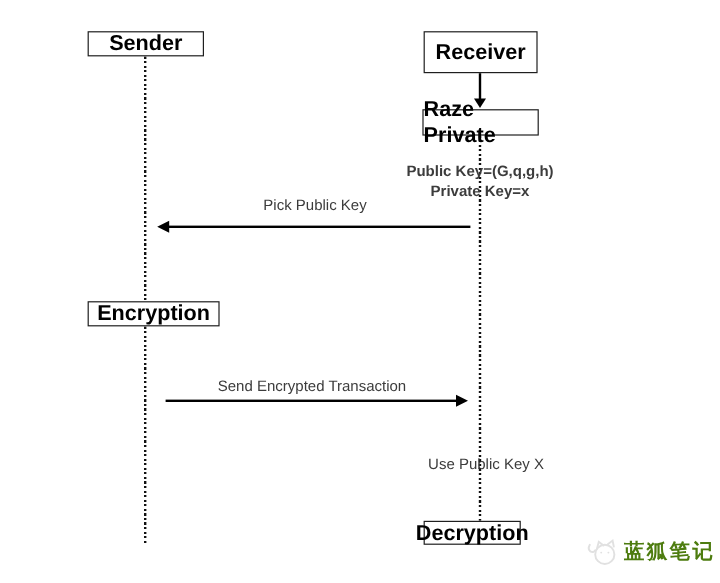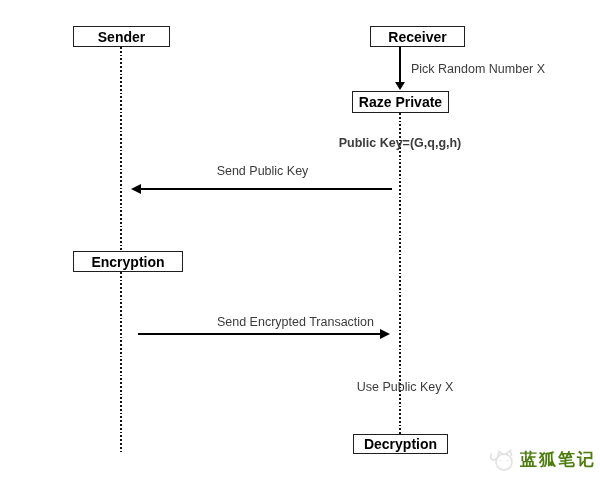--- a/index.html
+++ b/index.html
@@ -16,21 +16,21 @@
     overflow: hidden;
   }
   
   .box {
     position: absolute;
     background: #ffffff;
     border: 1.2px solid #1f1f1f;
     display: flex;
     align-items: center;
     justify-content: center;
-    font-size: 14px;
+    font-size: 18px;
     font-weight: bold;
     color: #000000;
     box-sizing: border-box;
     z-index: 3;
   }
   
   .lifeline {
     position: absolute;
     width: 1.6px;
     background-image: repeating-linear-gradient(
@@ -110,47 +110,47 @@
     white-space: nowrap;
   }
 </style>
 </head>
 <body>
 
 <div class="canvas">
 
   <div class="box" style="left:73px; top:26px; width:97px; height:21px;">Sender</div>
 
-  <div class="box" style="left:370px; top:26px; width:95px; height:21px;">Receiver</div>
+  <div class="box" style="left:353px; top:26px; width:95px; height:35px;">Receiver</div>
 
   <div class="box" style="left:352px; top:91px; width:97px; height:22px;">Raze Private</div>
 
   <div class="box" style="left:73px; top:251px; width:110px; height:21px;">Encryption</div>
 
-  <div class="box" style="left:353px; top:434px; width:95px; height:20px;">Decryption</div>
+  <div class="box" style="left:353px; top:434px; width:81px; height:20px;">Decryption</div>
 
   <div class="lifeline" style="left:120px; top:47px; height:204px;"></div>
   <div class="lifeline" style="left:120px; top:272px; height:181px;"></div>
   <div class="lifeline" style="left:399px; top:113px; height:321px;"></div>
 
   <div class="vline" style="left:399px; top:47px; height:36px;"></div>
   <div class="arrowhead down" style="left:395px; top:82px;"></div>
-  <div class="msg-label" style="left:411px; top:62px;">Pick Random Number X</div>
 
   <div class="key-note">
     <div>Public Key=(G,q,g,h)</div>
+    <div>Private Key=x</div>
   </div>
 
   <div class="hline" style="left:140px; top:188px; width:252px;"></div>
   <div class="arrowhead left" style="left:131px; top:184px;"></div>
-  <div class="msg-label centered" style="left:133px; top:164px; width:259px;">Send Public Key</div>
+  <div class="msg-label centered" style="left:133px; top:164px; width:259px;">Pick Public Key</div>
 
   <div class="hline" style="left:138px; top:333px; width:243px;"></div>
   <div class="arrowhead right" style="left:380px; top:329px;"></div>
-  <div class="msg-label centered" style="left:124px; top:315px; width:250px;text-align:right;">Send Encrypted Transaction</div>
+  <div class="msg-label centered" style="left:135px; top:315px; width:250px;">Send Encrypted Transaction</div>
 
   <div class="msg-label centered" style="left:305px; top:380px; width:200px;">Use Public Key X</div>
 
   <div class="watermark">
     <svg width="28" height="26" viewBox="0 0 28 26" fill="none" stroke="#e1e1e1" stroke-width="1.6" stroke-linecap="round">
       <path d="M3.5 8 Q1.5 11.5 4 13.5 Q6.5 15 8 12.5"></path>
       <path d="M9.5 11 L11 5.5 L15 8.5"></path>
       <path d="M18.5 7.5 L22.5 4.5 L23.5 9.5"></path>
       <circle cx="16" cy="16" r="8"></circle>
       <circle cx="13" cy="14.5" r="0.8" fill="#e1e1e1" stroke="none"></circle>

